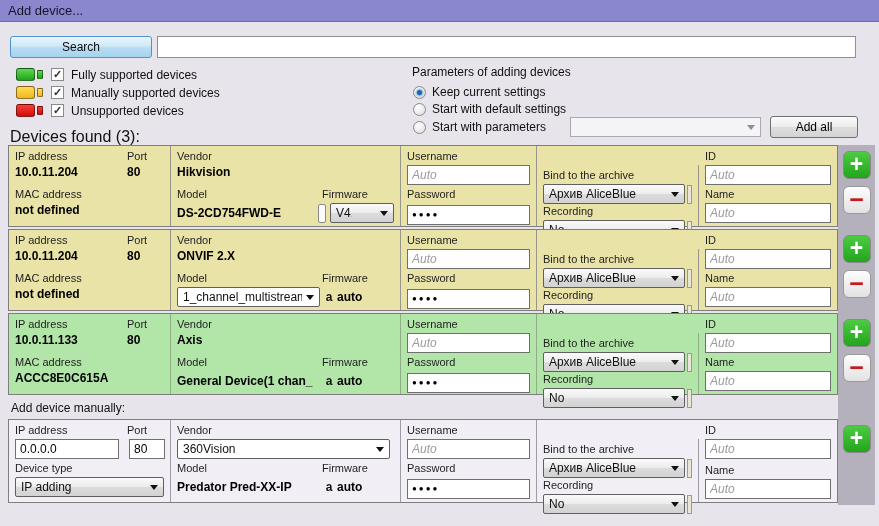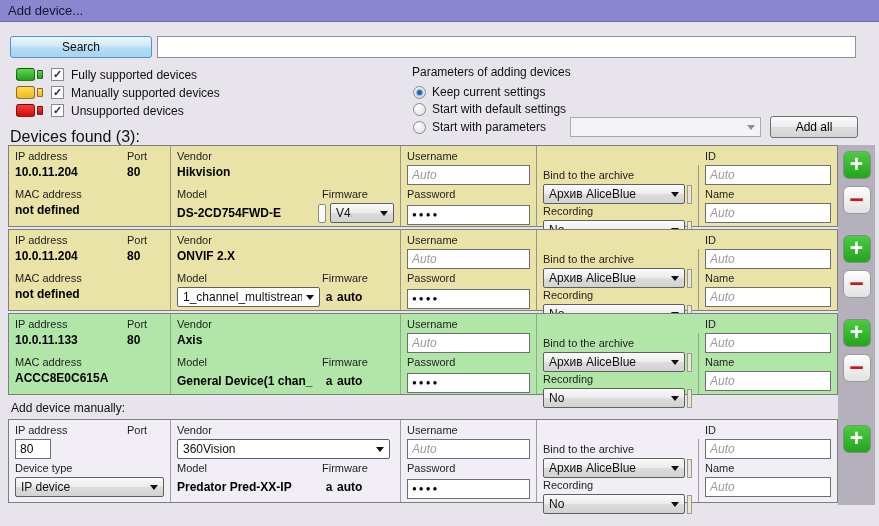--- a/index.html
+++ b/index.html
@@ -82,21 +82,21 @@
     width:28px; height:28px; border-radius:6px; cursor:pointer;
     display:flex; align-items:center; justify-content:center;
     font-family:inherit; font-size:23px; font-weight:bold; line-height:1; padding-bottom:2px;
   }
   .btn-plus { background:linear-gradient(#4bcb41,#22a41d); border:1px solid #8a8a8a; color:#fff; }
   .btn-minus { background:linear-gradient(#fdfdfd,#e2e2e2); border:1px solid #9a9a9a; color:#c41c1c; font-size:25px; }
   .col { padding:4px 6px 0 6px; border-right:1px solid #98958a; display:flex; flex-direction:column; }
   .row-green .col { border-right-color:#8fae88; }
   .row-manual .col { border-right-color:#9f9ca6; }
   .col:last-child { border-right:none; }
-  .col1 { width:162px; } .col2 { width:230px; } .col3 { width:136px; } .col4 { width:162px;margin-top:19px; } .col5 { width:138px; }
+  .col1 { width:162px; } .col2 { width:230px; } .col3 { width:136px; } .col4 { width:162px;margin-top:19px; } .col5 { width:138px;justify-content:space-between; }
   .fg { height:37px; margin-bottom:1px; }
   .lblrow { display:flex; height:15px; }
   .lbl { font-size:11px; color:#1e1e1e; white-space:nowrap; }
   .val { font-size:12px; font-weight:bold; color:#000; white-space:nowrap; }
   .cell-ip { width:112px; } .cell-port { flex:1; }
   .lbl-flex { flex:1; } .lbl-fw { width:72px; }
   .ctrlrow { display:flex; align-items:center; height:20px; }
   .model-ctrl { width:144px; display:flex; align-items:center; }
   .mid { width:16px; display:flex; justify-content:center; align-items:center; }
   .fw-ctrl { flex:1; display:flex; align-items:center; }
@@ -537,30 +537,31 @@
 
   <div class="device-row">
     <div class="row-box row-manual">
       <div class="col col1">
         <div class="fg">
           <div class="lblrow">
             <span class="lbl cell-ip">IP address</span>
             <span class="lbl cell-port">Port</span>
           </div>
           <div class="ctrlrow">
+            <input class="tin ip-in" value="0.0.0.0" style="">
             <input class="tin port-in" value="80" style="">
           </div>
         </div>
         <div class="fg">
           <div class="lblrow">
               <span class="lbl">Device type</span>
             </div>
           <div class="ctrlrow">
             <span class="dd dt-dd">
-              <span class="dd-text">IP device</span>
+              <span class="dd-text">IP adding</span>
               <span class="dd-arrow"></span>
             </span>
           </div>
         </div>
       </div>
       <div class="col col2">
         <div class="fg">
           <div class="lblrow">
               <span class="lbl">Vendor</span>
             </div>

